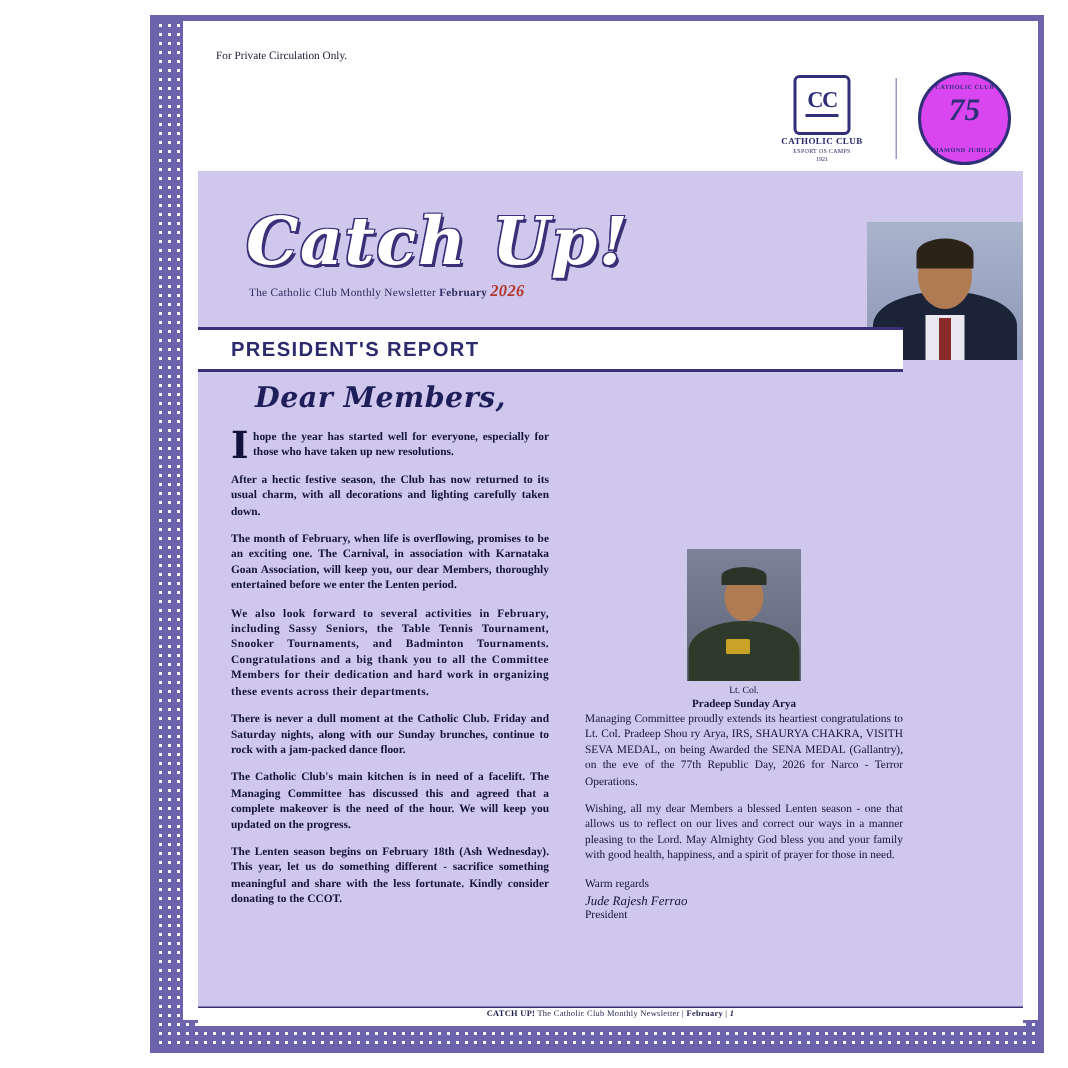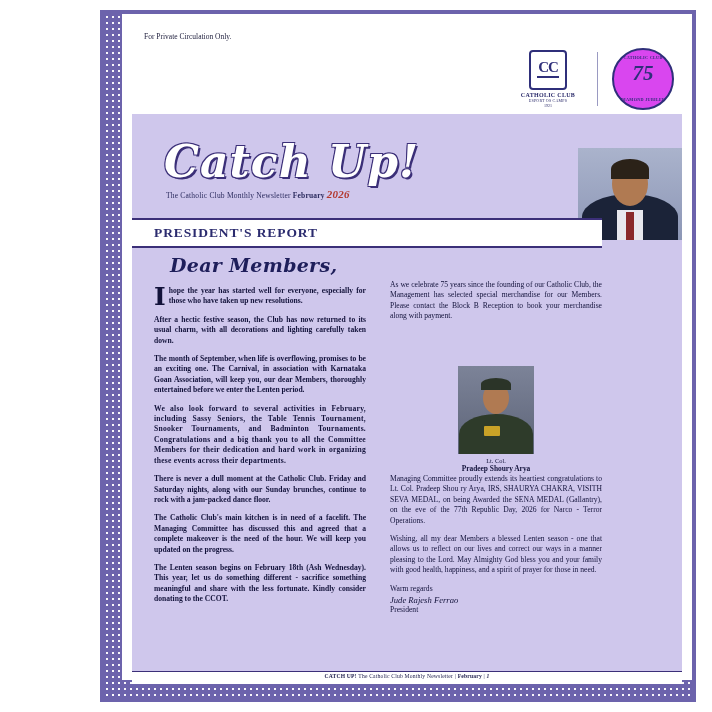--- a/index.html
+++ b/index.html
@@ -219,21 +219,21 @@
     border-top: 2px solid #3b2f78;
     border-bottom: 2px solid #3b2f78;
   }
   .report-bar span {
     position: absolute;
     left: 22px; top: 5px;
     font-size: 13.5px;
     font-weight: bold;
     letter-spacing: .9px;
     color: #2b2b6e;
-    font-family: Liberation Serif, serif;
+    font-family: Liberation Sans, sans-serif;
   }
 
   .dear {
     position: absolute;
     left: 38px; top: 140px;
     font-family: "DejaVu Serif", serif;
     font-style: italic;
     font-weight: bold;
     font-size: 19px;
     color: #1e1e5a;
@@ -405,41 +405,38 @@
 
     <div class="report-bar">
       <span>PRESIDENT'S REPORT</span>
     </div>
 
     <div class="dear">Dear Members,</div>
 
     <div class="col left">
       <p class="dropcapped">I hope the year has started well for everyone, especially for those who have taken up new resolutions.</p>
       <p>After a hectic festive season, the Club has now returned to its usual charm, with all decorations and lighting carefully taken down.</p>
-      <p>The month of September, when life is overflowing, promises to be an exciting one. The Carnival, in association with Karnataka Goan Association, will keep you, our dear Members, thoroughly entertained before we enter the Lenten period.</p>
+      <p>The month of February, when life is overflowing, promises to be an exciting one. The Carnival, in association with Karnataka Goan Association, will keep you, our dear Members, thoroughly entertained before we enter the Lenten period.</p>
       <p class="spaced">We also look forward to several activities in February, including Sassy Seniors, the Table Tennis Tournament, Snooker Tournaments, and Badminton Tournaments. Congratulations and a big thank you to all the Committee Members for their dedication and hard work in organizing these events across their departments.</p>
       <p>There is never a dull moment at the Catholic Club. Friday and Saturday nights, along with our Sunday brunches, continue to rock with a jam-packed dance floor.</p>
       <p>The Catholic Club's main kitchen is in need of a facelift. The Managing Committee has discussed this and agreed that a complete makeover is the need of the hour. We will keep you updated on the progress.</p>
       <p>The Lenten season begins on February 18th (Ash Wednesday). This year, let us do something different - sacrifice something meaningful and share with the less fortunate. Kindly consider donating to the CCOT.</p>
     </div>
 
-    <div class="col right">
-      <p>As we celebrate 75 years since the founding of our Catholic Club, the Management has selected special merchandise for our Members. Please contact the Block B Reception to book your merchandise along with payment.</p>
-    </div>
 
     <div class="honoree">
       <div class="ph">
         <div class="bgsky" style="background:linear-gradient(180deg,#7c8398 0%,#5d6478 100%);"></div>
         <div class="suit" style="width:74px;height:40px;bottom:0;background:#2e3b2a;"></div>
         <div class="suit" style="width:16px;height:10px;bottom:18px;left:26px;transform:none;background:#c9a227;border-radius:1px;"></div>
         <div class="face" style="width:26px;height:32px;top:16px;"></div>
         <div class="face" style="width:30px;height:12px;top:12px;background:#2b3428;border-radius:50% 50% 0 0;"></div>
       </div>
       <div class="rank">Lt. Col.</div>
-      <div class="hname">Pradeep Shoury Arya</div>
+      <div class="hname">Pradeep Sunday Arya</div>
     </div>
 
     <div class="col right" style="top:360px;">
       <p>Managing Committee proudly extends its heartiest congratulations to Lt. Col. Pradeep Shou ry Arya, IRS, SHAURYA CHAKRA, VISITH SEVA MEDAL, on being Awarded the SENA MEDAL (Gallantry), on the eve of the 77th Republic Day, 2026 for Narco - Terror Operations.</p>
       <p>Wishing, all my dear Members a blessed Lenten season - one that allows us to reflect on our lives and correct our ways in a manner pleasing to the Lord. May Almighty God bless you and your family with good health, happiness, and a spirit of prayer for those in need.</p>
       <p>Warm regards</p>
     </div>
 
     <div class="signoff">
       <span class="nm">Jude Rajesh Ferrao</span>

